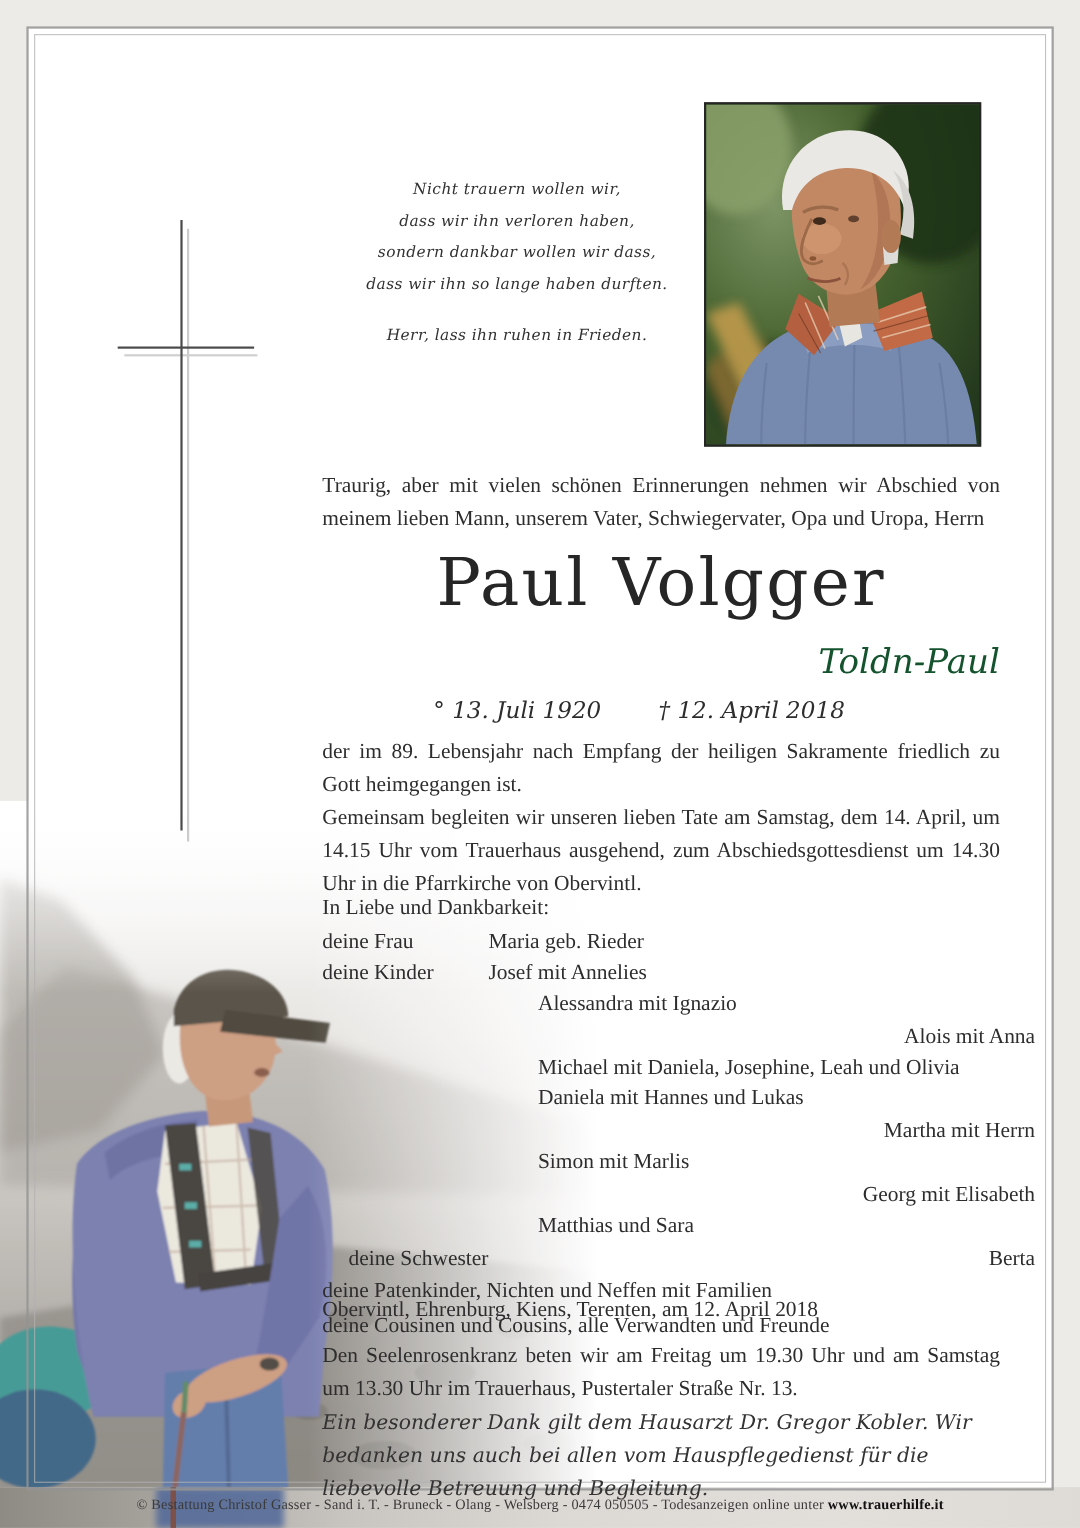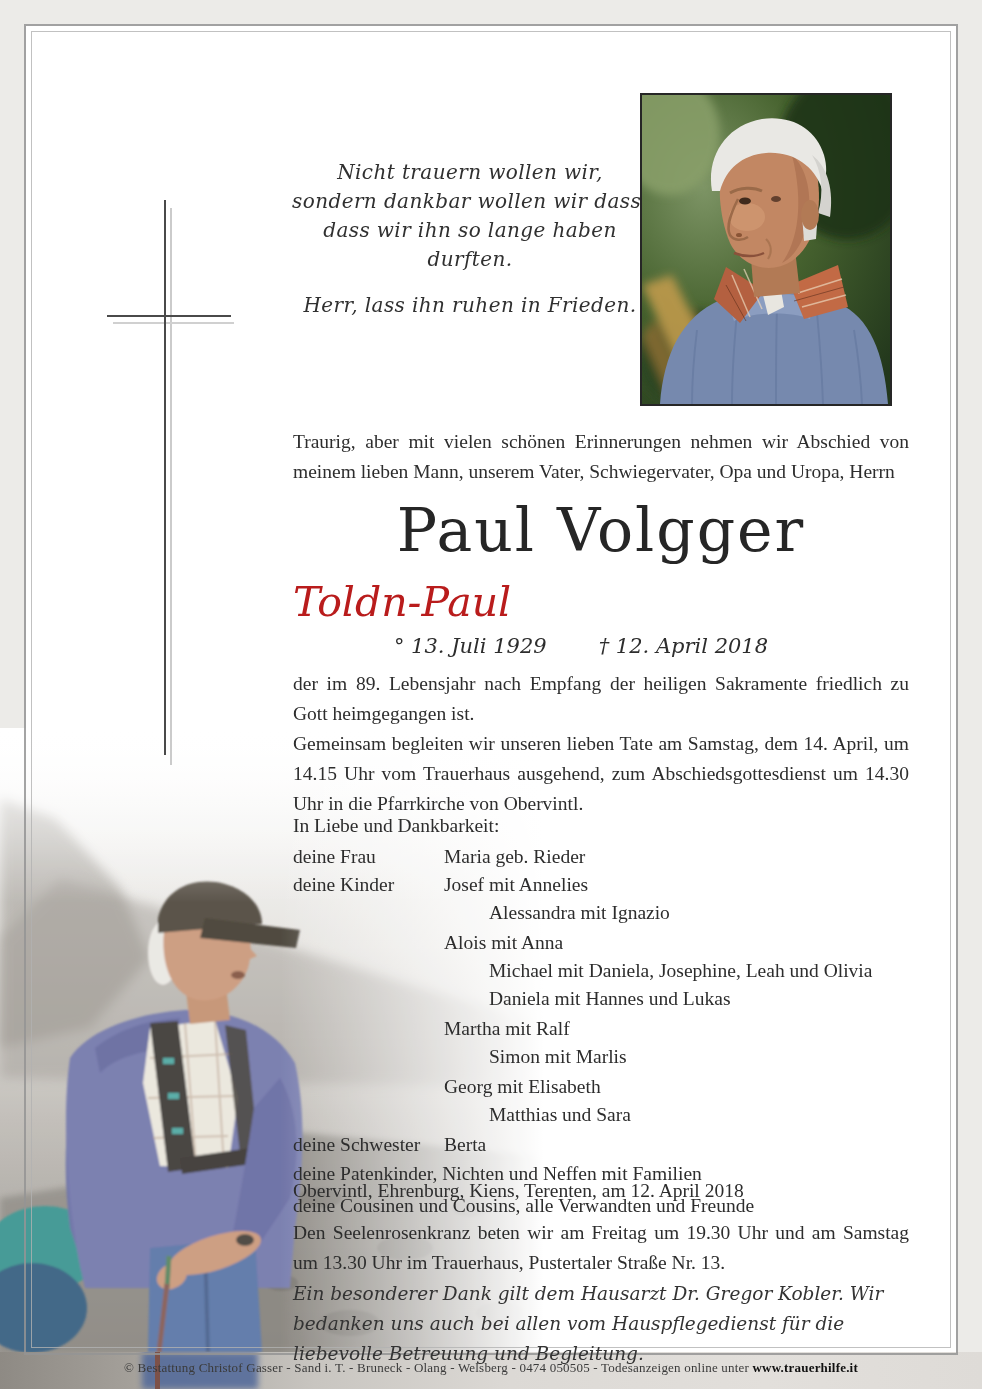--- a/index.html
+++ b/index.html
@@ -25,55 +25,55 @@
   
   .cross{position:absolute;left:0;top:0;z-index:4;}
   .cross .v-shadow{position:absolute;left:170px;top:208px;width:2px;height:557px;background:#cbcbcb;}
   .cross .h-shadow{position:absolute;left:113px;top:322px;width:121px;height:2px;background:#d0d0d0;}
   .cross .v-main{position:absolute;left:164px;top:200px;width:2px;height:555px;background:#4a4a4a;}
   .cross .h-main{position:absolute;left:107px;top:315px;width:124px;height:2px;background:#4a4a4a;}
   
   .poem{
     position:absolute;left:288px;top:158px;width:364px;z-index:4;
     text-align:center;font-family:"DejaVu Serif", serif;font-style:italic;
-    font-size:20px;line-height:29px;color:#303030;letter-spacing:.4px;
+    font-size:14px;line-height:29px;color:#303030;letter-spacing:.4px;
   }
   .poem-closing{margin-top:17px;}
   
   .portrait{
     position:absolute;left:640px;top:93px;width:248px;height:309px;z-index:4;
     border:2px solid #262626;box-sizing:content-box;overflow:hidden;background:#36512b;
   }
   
   .bodytext{position:absolute;left:293px;width:616px;z-index:4;font-size:19.5px;line-height:30px;text-align:justify;margin:0;}
   .intro{top:427px;}
   .p1{top:669px;}
   .p2{top:729px;}
   .name{
     position:absolute;left:253px;top:490px;width:696px;z-index:4;margin:0;
     text-align:center;font-family:"DejaVu Serif", serif;font-weight:normal;
     font-size:60px;line-height:80px;letter-spacing:2px;color:#262626;
   }
   .nickname{
-    position:absolute;left:293px;top:581px;width:616px;z-index:4;text-align:left;
-    font-family:"DejaVu Serif", serif;font-style:italic;font-size:41px;line-height:42px;color:#b91c1c;
+    position:absolute;left:293px;top:581px;width:616px;z-index:4;text-align:right;
+    font-family:"DejaVu Serif", serif;font-style:italic;font-size:31px;line-height:42px;color:#14532d;
   }
   .dates{
     position:absolute;left:273px;top:634px;width:616px;z-index:4;
     display:flex;justify-content:center;gap:52px;
     font-family:"DejaVu Serif", serif;font-style:italic;font-size:21px;color:#2d2d2d;
   }
   
   .family{position:absolute;left:293px;top:814px;width:648px;z-index:4;font-size:19.5px;}
   .fam-heading{line-height:24px;margin-bottom:7px;}
   .fam-row{display:flex;margin-bottom:5px;line-height:23px;}
   .fam-label{width:151px;flex:none;}
   .fam-text{flex:1;}
   .ind2 .fam-text{margin-left:45px;}
-  .gap{margin-top:7px;}
+  .gap{margin-top:7px;text-align:right;}
   .full{line-height:26px;margin-bottom:6px;}
   
   .places{position:absolute;left:293px;top:1180px;width:616px;z-index:4;font-size:19.5px;}
   .rosary{top:1218px;}
   .thanks{
     position:absolute;left:293px;top:1279px;width:632px;z-index:4;margin:0;
     font-family:"DejaVu Serif", serif;font-style:italic;font-size:18.5px;line-height:30px;color:#333;
   }
   
   .footer-text{
@@ -184,20 +184,21 @@
 
   <div class="cross">
     <div class="v-shadow"></div>
     <div class="h-shadow"></div>
     <div class="v-main"></div>
     <div class="h-main"></div>
   </div>
 
   <div class="poem">
     <div>Nicht trauern wollen wir,</div>
+    <div>dass wir ihn verloren haben,</div>
     <div>sondern dankbar wollen wir dass,</div>
     <div>dass wir ihn so lange haben durften.</div>
     <div class="poem-closing">Herr, lass ihn ruhen in Frieden.</div>
   </div>
 
   <div class="portrait">
     <svg viewBox="0 0 248 309" width="248" height="309">
       <defs>
         <radialGradient id="grn" cx="0.25" cy="0.3" r="0.95">
           <stop offset="0" stop-color="#7d9465"></stop>
@@ -260,21 +261,21 @@
       </g>
     </svg>
   </div>
 
   <p class="bodytext intro">Traurig, aber mit vielen schönen Erinnerungen nehmen wir Abschied von meinem lieben Mann, unserem Vater, Schwiegervater, Opa und Uropa, Herrn</p>
 
   <h1 class="name">Paul Volgger</h1>
   <div class="nickname">Toldn-Paul</div>
 
   <div class="dates">
-    <span>° 13. Juli 1929</span>
+    <span>° 13. Juli 1920</span>
     <span>† 12. April 2018</span>
   </div>
 
   <p class="bodytext p1">der im 89. Lebensjahr nach Empfang der heiligen Sakramente friedlich zu Gott heimgegangen ist.</p>
   <p class="bodytext p2">Gemeinsam begleiten wir unseren lieben Tate am Samstag, dem 14. April, um 14.15 Uhr vom Trauerhaus ausgehend, zum Abschiedsgottesdienst um 14.30 Uhr in die Pfarrkirche von Obervintl.</p>
 
   <div class="family">
     <div class="fam-heading">In Liebe und Dankbarkeit:</div>
 
     <div class="fam-row">
@@ -296,21 +297,21 @@
     <div class="fam-row ind2">
       <span class="fam-label"></span>
       <span class="fam-text">Michael mit Daniela, Josephine, Leah und Olivia</span>
     </div>
     <div class="fam-row ind2">
       <span class="fam-label"></span>
       <span class="fam-text">Daniela mit Hannes und Lukas</span>
     </div>
     <div class="fam-row gap">
       <span class="fam-label"></span>
-      <span class="fam-text">Martha mit Ralf</span>
+      <span class="fam-text">Martha mit Herrn</span>
     </div>
     <div class="fam-row ind2">
       <span class="fam-label"></span>
       <span class="fam-text">Simon mit Marlis</span>
     </div>
     <div class="fam-row gap">
       <span class="fam-label"></span>
       <span class="fam-text">Georg mit Elisabeth</span>
     </div>
     <div class="fam-row ind2">

